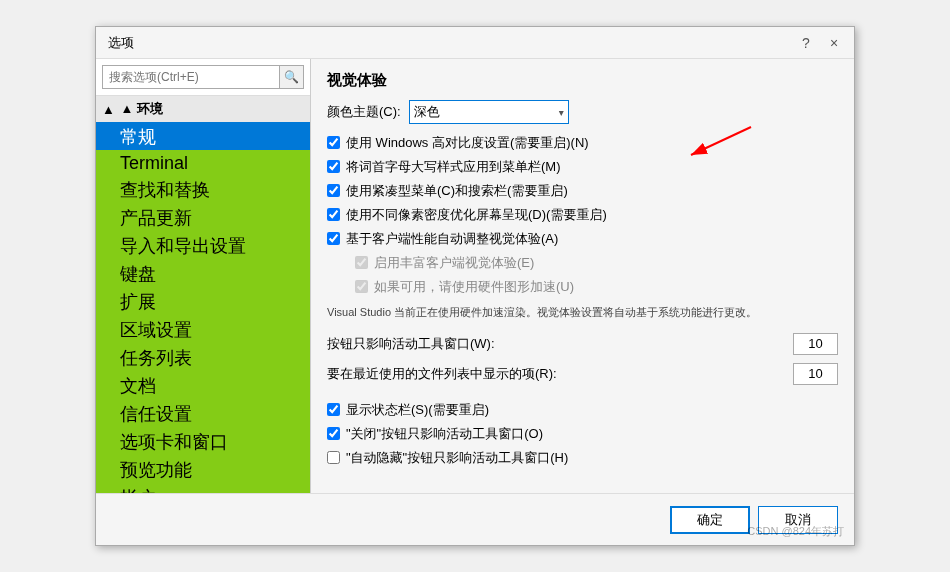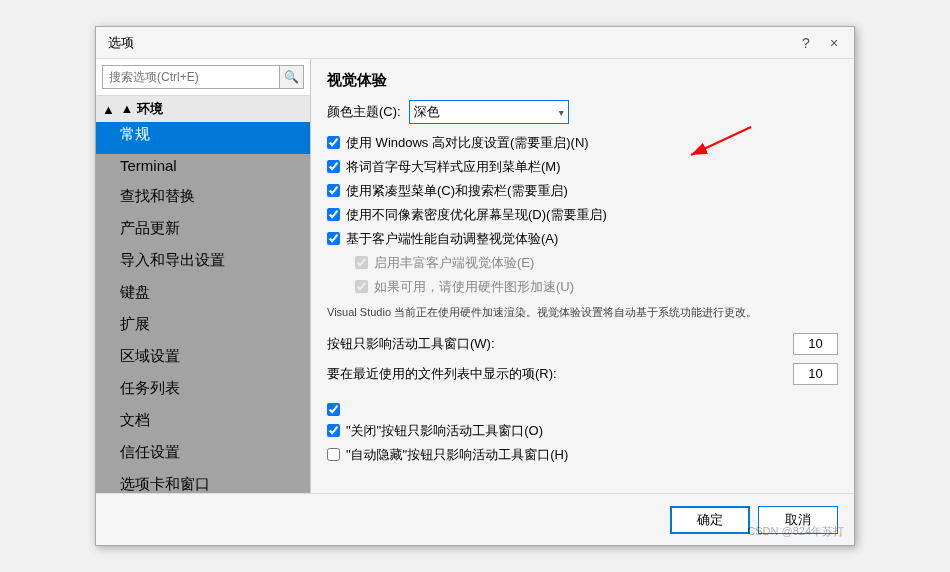--- a/index.html
+++ b/index.html
@@ -56,21 +56,21 @@
 
     .dialog-body {
       display: flex;
       flex: 1;
       overflow: hidden;
     }
 
     
     .left-panel {
       width: 215px;
-      background: #a3a3a3;
+      background: #84cc16;
       border-right: 1px solid #ccc;
       display: flex;
       flex-direction: column;
       overflow: hidden;
     }
     .search-box {
       padding: 6px;
       border-bottom: 1px solid #ddd;
       display: flex;
       align-items: center;
@@ -107,23 +107,23 @@
       display: flex;
       align-items: center;
       padding: 4px 6px;
       background: #e8e8e8;
       font-weight: bold;
       font-size: 13px;
       cursor: pointer;
       user-select: none;
     }
     .tree-item {
-      padding: 3px 8px 10px 24px;
-      cursor: pointer;
-      font-size: 15px;
+      padding: 3px 8px 1px 24px;
+      cursor: pointer;
+      font-size: 18px;
       color: #000;
     }
     .tree-item.selected {
       background: #0078d7;
       color: #fff;
     }
 
     
     .right-panel {
       flex: 1;
@@ -375,20 +375,21 @@
       <div class="input-row">
         <span class="row-label">要在最近使用的文件列表中显示的项(R):</span>
         <input type="text" style="width: 45px; height: 22px; border: 1px solid rgb(170, 170, 170); text-align: center; font-size: 13px; font-family: inherit;" value="10">
       </div>
 
       <div class="separator"></div>
 
       <div id="bottom-checkboxes-container">
           <div class="checkbox-row">
             <input type="checkbox" checked="" style="">
+            <span>显示状态栏(S)(需要重启)</span>
           </div>
           <div class="checkbox-row">
             <input type="checkbox" checked="" style="">
             <span>"关闭"按钮只影响活动工具窗口(O)</span>
           </div>
           <div class="checkbox-row">
             <input type="checkbox" style="">
             <span>"自动隐藏"按钮只影响活动工具窗口(H)</span>
           </div>
         </div>

